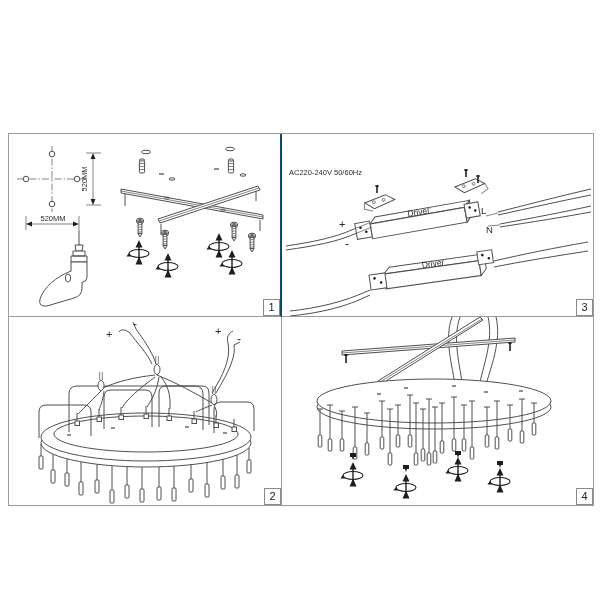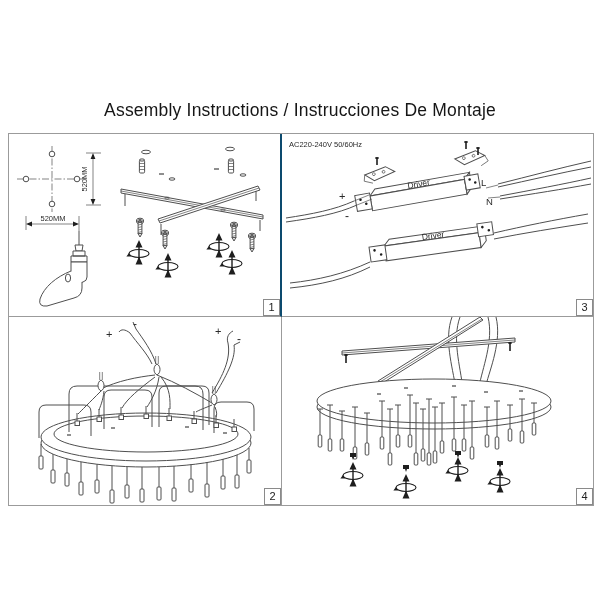--- a/index.html
+++ b/index.html
@@ -1,36 +1,35 @@
 <!DOCTYPE html>
 <html><head>
 <meta charset="utf-8">
 <style>
   html,body{margin:0;padding:0;background:#ffffff;}
   .page{position:relative;width:600px;height:600px;background:#ffffff;font-family:"Liberation Sans",sans-serif;overflow:hidden;}
   .title{position:absolute;top:100px;left:0;width:600px;text-align:center;font-size:17.5px;color:#161616;letter-spacing:.2px;}
   .grid{position:absolute;left:8px;top:133px;width:584px;height:371px;border:1px solid #9b9b9b;display:grid;grid-template-columns:273px 311px;grid-template-rows:183px 188px;background:#fff;}
   .panel{position:relative;box-sizing:border-box;overflow:hidden;background:#fff;}
   .panel.p1{border-right:2px solid #0c4a6e;border-bottom:1px solid #9b9b9b;}
-  .panel.p3{border-bottom:1px solid #9b9b9b;}
+  .panel.p3{border-bottom:1px solid #9b9b9b;margin-top:28px;}
   .panel.p2{border-right:1px solid #9b9b9b;}
   .panel svg{display:block;}
   .num{position:absolute;right:0;bottom:0;width:15px;height:15px;border:1px solid #8a8a8a;background:#fff;font-size:11px;line-height:15px;text-align:center;color:#222;}
   svg text{font-family:"Liberation Sans",sans-serif;fill:#2a2a2a;}
   svg .ln{stroke:#4f4f4f;fill:none;stroke-width:1;}
   svg .lnt{stroke:#4f4f4f;fill:none;stroke-width:.7;}
   svg .wf{stroke:#4f4f4f;fill:#ffffff;stroke-width:1;}
   svg .dk{fill:#1e1e1e;stroke:none;}
   svg .dkl{stroke:#1e1e1e;fill:none;stroke-width:1.4;}
 </style>
 </head>
 <body>
 
 <div class="page">
-  <div class="title">Assembly Instructions / Instrucciones De Montaje</div>
 
   <div class="grid">
 
     <div class="panel p1">
       <svg width="272" height="182" viewBox="0 0 272 182">
         <defs>
           <g id="p1-screw">
             <ellipse cx="0" cy="0" rx="3.4" ry="1.8" class="wf"></ellipse>
             <path d="M-3.4,0 L-3.4,2 A3.4,1.8 0 0 0 3.4,2 L3.4,0" class="ln"></path>
             <line x1="-1.6" y1="0" x2="1.6" y2="0" class="dkl"></line>

